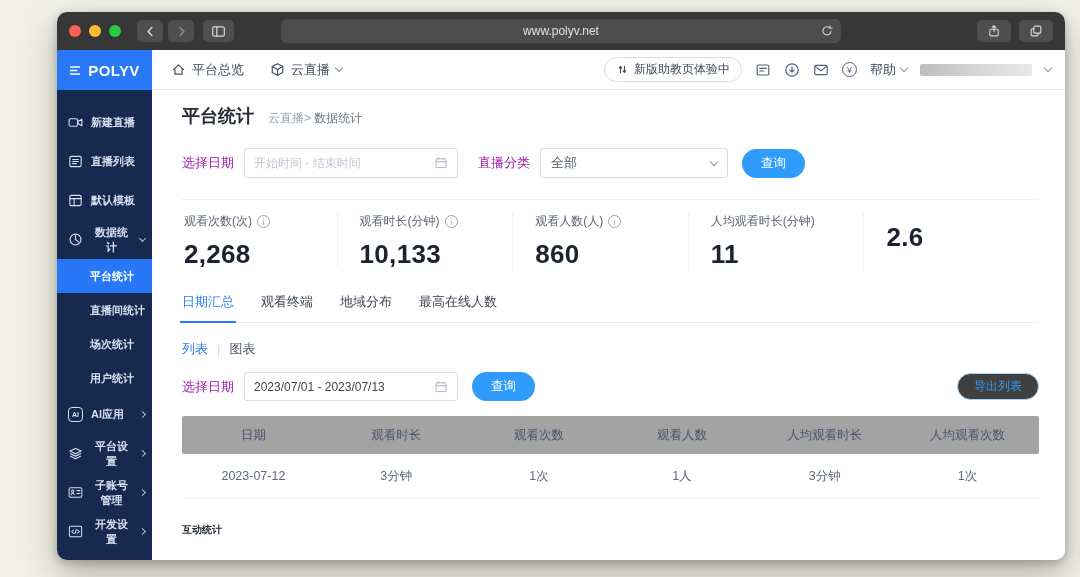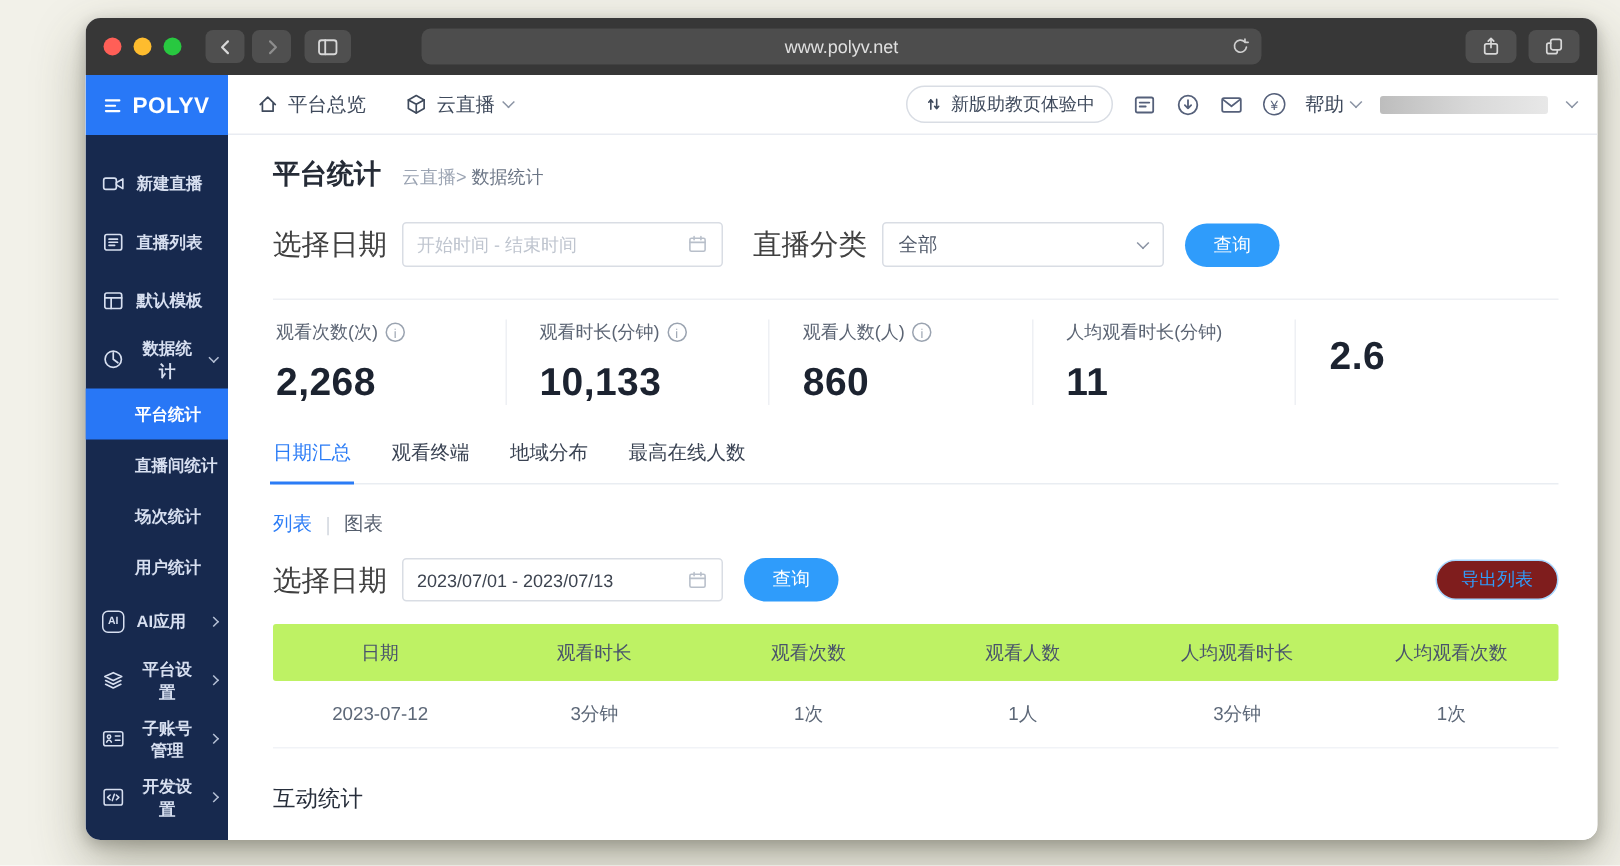--- a/index.html
+++ b/index.html
@@ -53,21 +53,21 @@
   .ai-box { width:15px; height:15px; border:1.2px solid #d7dff0; border-radius:4px; display:flex; align-items:center; justify-content:center; font-size:7px; font-weight:700; flex:none; }
   .side-sub { height:34px; display:flex; align-items:center; padding-left:33px; font-size:11px; font-weight:600; cursor:pointer; }
   .side-sub.active { background:#2877f6; color:#fff; }
   
   .main { flex:1; background:#fff; padding:14px 26px 0 30px; min-width:0; }
   .title-row { display:flex; align-items:baseline; gap:14px; }
   .page-title { font-size:18px; font-weight:700; color:#252b36; }
   .crumb { font-size:12px; color:#9aa3b2; }
   .crumb .cur { color:#6b7585; }
   .filter-row { display:flex; align-items:center; margin-top:20px; }
-  .f-label { font-size:19px; color:#404040; margin-right:10px; white-space:nowrap; }
+  .f-label { font-size:13px; color:#a21caf; margin-right:10px; white-space:nowrap; }
   .date-box { width:214px; height:30px; border:1px solid #d9dde4; border-radius:3px; display:flex; align-items:center; padding:0 9px; gap:6px; background:#fff; }
   .date-box input { border:none; outline:none; flex:1; min-width:0; font-size:12px; color:#3d4450; font-family:inherit; background:transparent; }
   .date-box input::placeholder { color:#bfc5cf; }
   .cal { color:#b8bfca; display:flex; flex:none; cursor:pointer; }
   .select { width:188px; height:30px; border:1px solid #d9dde4; border-radius:3px; display:flex; align-items:center; padding:0 10px; font-size:13px; color:#515a6a; cursor:pointer; background:#fff; }
   .select .vchev { margin-left:auto; }
   .gap20 { width:20px; flex:none; }
   .btn-query { height:29px; padding:0 19px; border-radius:15px; background:#2f9cfb; color:#fff; font-size:12.5px; display:flex; align-items:center; border:none; margin-left:14px; cursor:pointer; font-family:Liberation Sans, sans-serif; }
   .stats-panel { display:flex; border-top:1px solid #eef0f4; margin-top:21px; padding-top:13px; }
   .stat { flex:1; padding-left:22px; border-left:1px solid #eef0f4; }
@@ -78,27 +78,27 @@
   .tabs { display:flex; gap:27px; margin-top:23px; border-bottom:1px solid #e9edf2; font-size:13px; color:#3a4353; }
   .tab { padding-bottom:11px; cursor:pointer; position:relative; white-space:nowrap; }
   .tab.active { color:#2b7cf6; }
   .tab.active::after { content:""; position:absolute; left:-2px; right:-2px; bottom:-1px; height:2px; background:#2b7cf6; }
   .view-toggle { margin-top:17px; font-size:13px; display:flex; gap:9px; align-items:center; }
   .vt-list { color:#2b7cf6; cursor:pointer; }
   .vt-sep { color:#d4d9e0; }
   .vt-chart { color:#545d6c; cursor:pointer; }
   .filter-row2 { margin-top:14px; display:flex; align-items:center; }
   .filter-row2 .date-box { height:29px; }
-  .btn-export { margin-left:auto; height:27px; padding:0 16px; border-radius:14px; border:1px solid #a7d6fe; background:#7f1d1d; color:#2f9cfb; font-size:12px; display:flex; align-items:center; cursor:pointer; font-family:inherit; }
+  .btn-export { margin-left:auto; height:27px; padding:0 16px; border-radius:14px; border:1px solid #a7d6fe; background:#404040; color:#2f9cfb; font-size:12px; display:flex; align-items:center; cursor:pointer; font-family:inherit; }
   .table { margin-top:15px; }
-  .t-head { display:flex; background:#bef264; height:38px; align-items:center; border-radius:2px; }
+  .t-head { display:flex; background:#a3a3a3; height:38px; align-items:center; border-radius:2px; }
   .t-hcell { flex:1; text-align:center; font-size:12.5px; color:#49536b; }
   .t-row { display:flex; height:45px; align-items:center; border-bottom:1px solid #f1f3f7; }
   .t-cell { flex:1; text-align:center; font-size:12.5px; color:#5d6878; }
-  .section-title { margin-top:24px; font-size:15px; font-weight:400; color:#272e3b; }
+  .section-title { margin-top:24px; font-size:10px; font-weight:700; color:#272e3b; }
   svg { display:block; }
 </style>
 </head>
 <body>
 
 <div class="window">
 
   <div class="chrome">
     <div class="lights">
       <span class="light red"></span>

